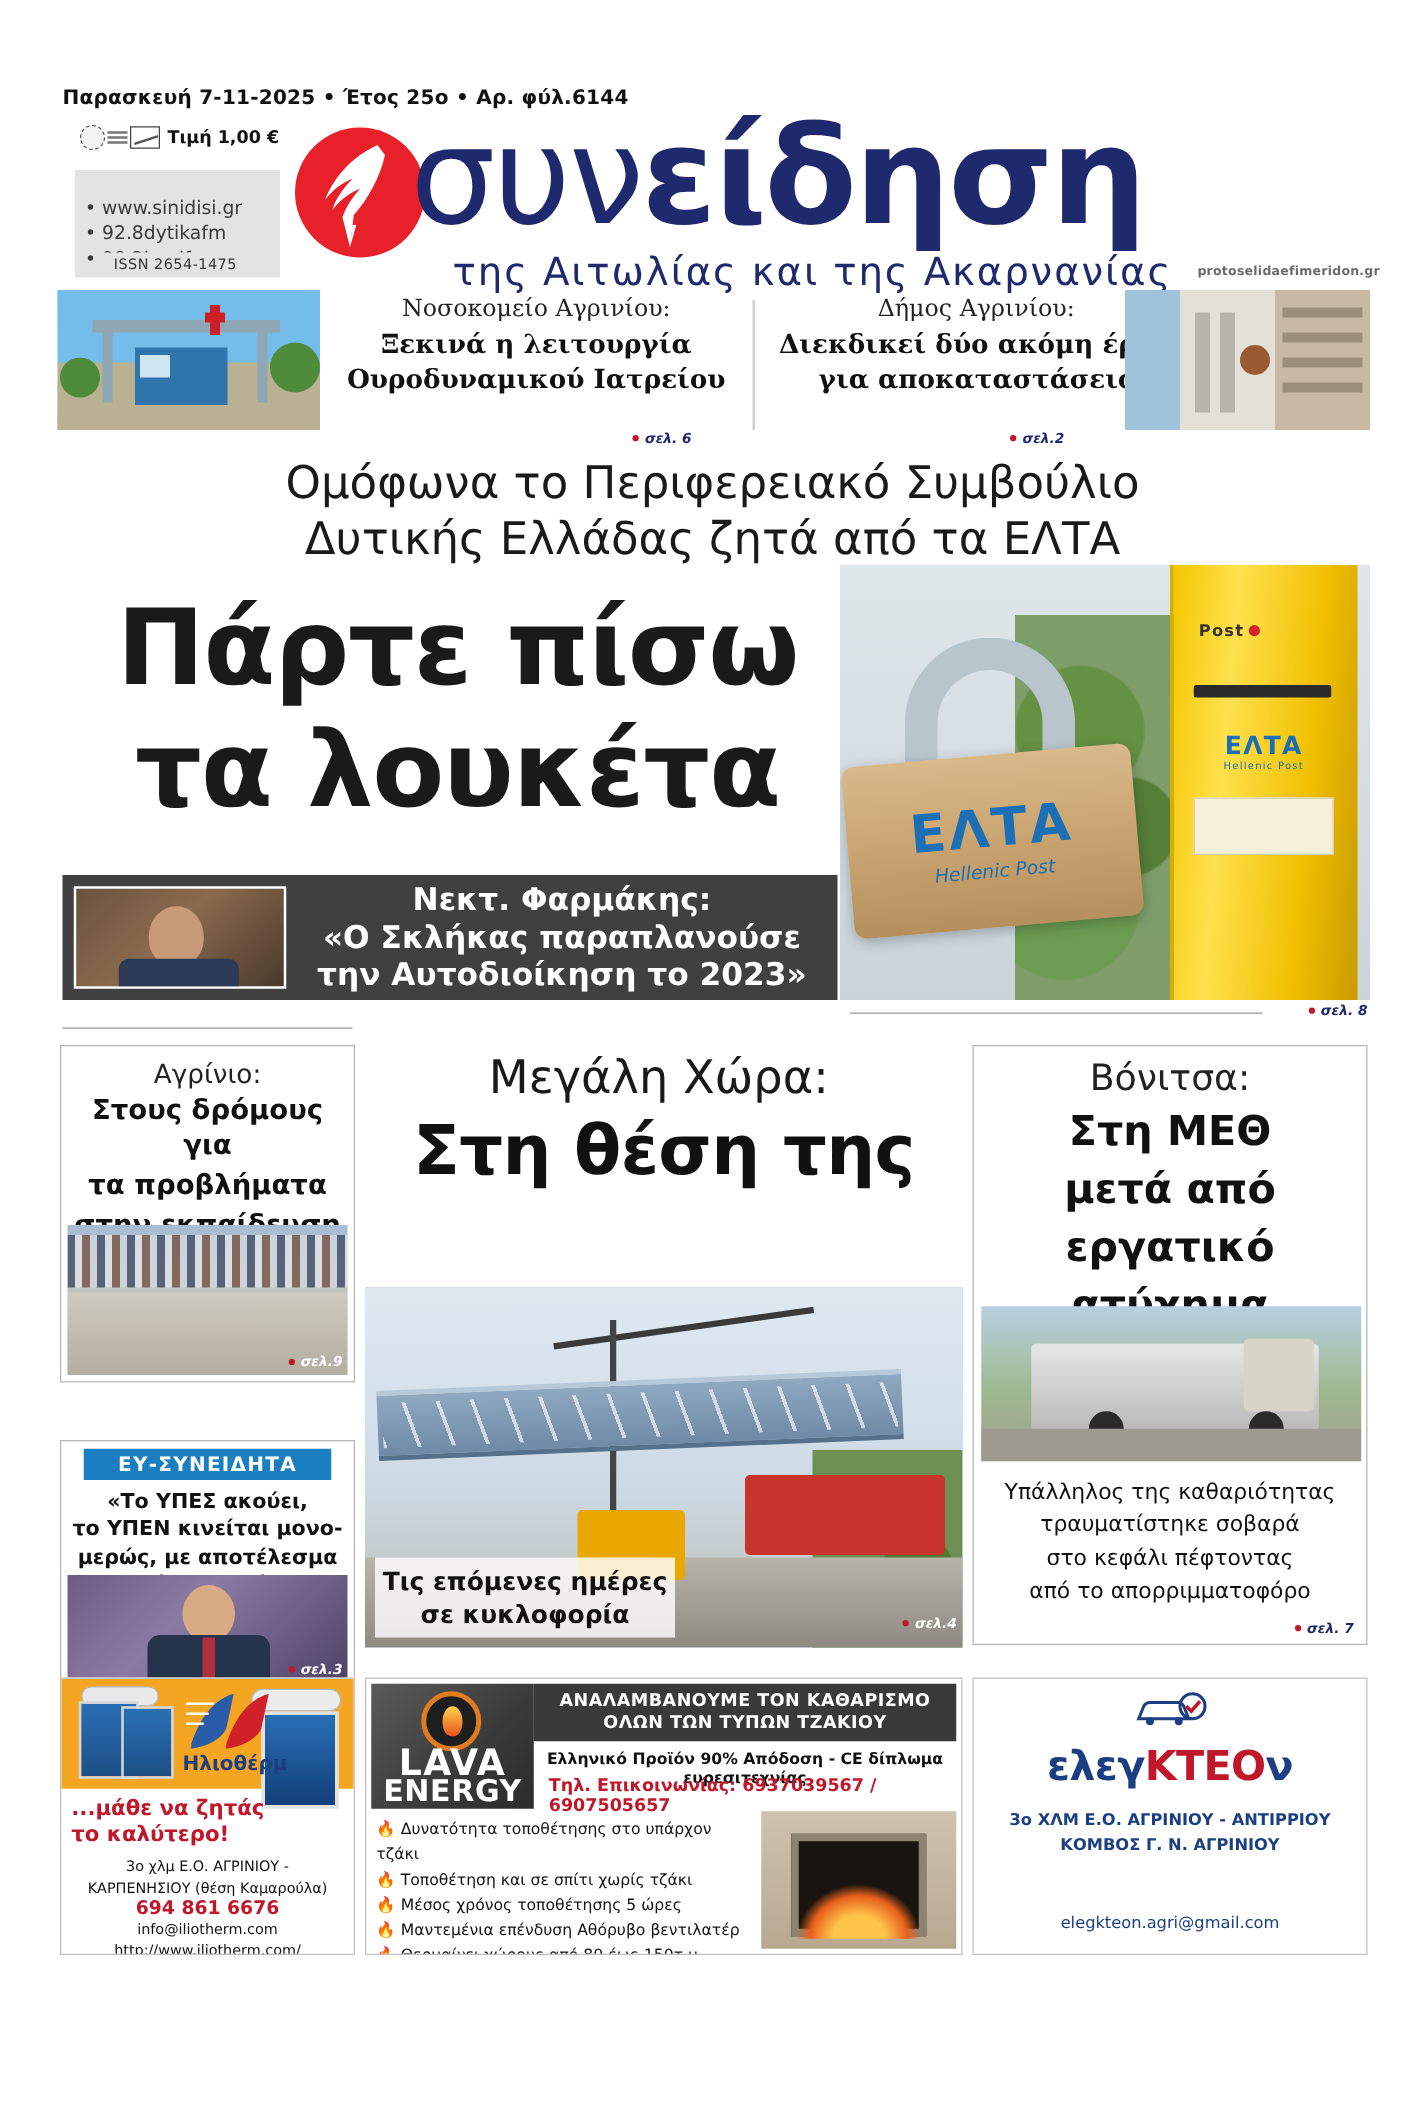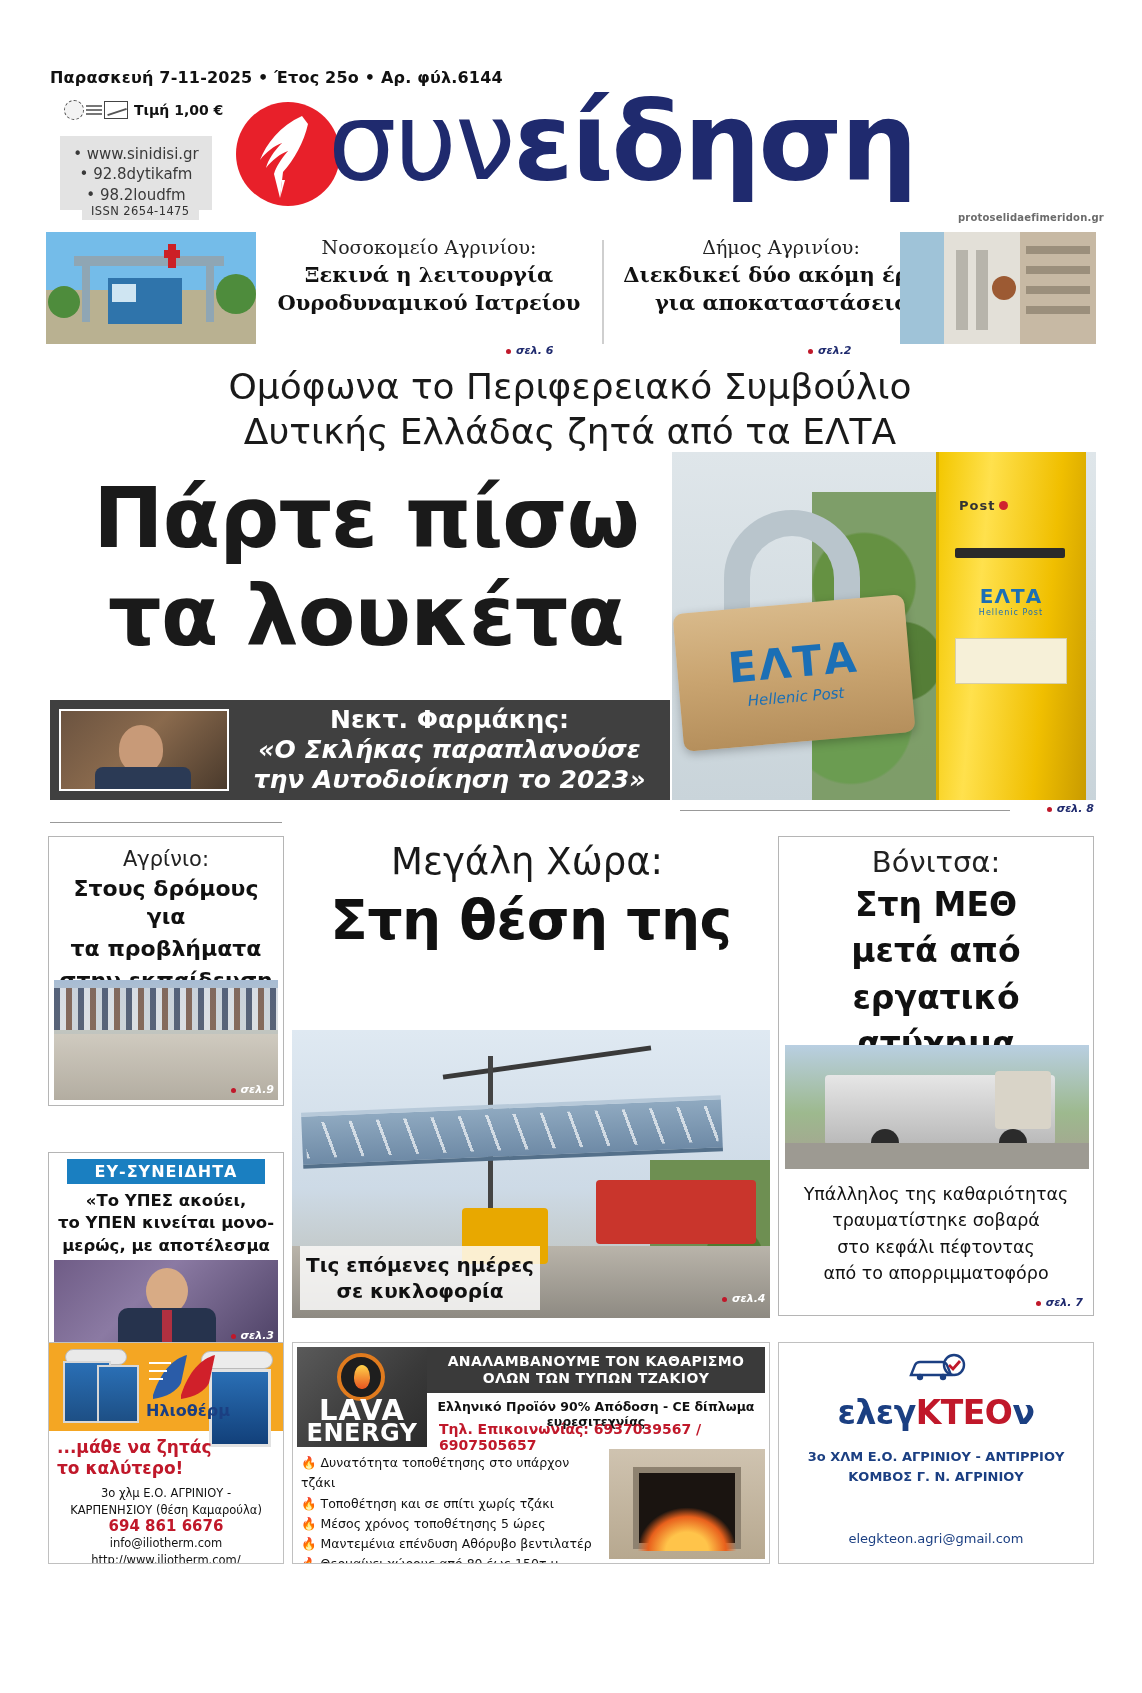--- a/index.html
+++ b/index.html
@@ -33,23 +33,22 @@
     width:24px; height:18px; border:1.5px solid #444; background:#fff;
     position:relative; overflow:hidden;
   }
   .stamp-ico .box:after{
     content:""; position:absolute; left:2px; top:9px; width:20px; height:1.5px;
     background:#555; transform:rotate(-18deg);
   }
   .price-text { font-size:14px; font-weight:bold; color:#111; }
 
   .freq-box {
-    position:absolute; left:60px; top:136px; width:152px;
-    background:#e3e3e3; padding:8px 8px 5px 8px;
-    text-align:center;
+    position:absolute; left:60px; top:136px; width:164px;
+    background:#e3e3e3; padding:20px 8px 5px 8px;
   }
   .freq-box div {
     font-size:15px; color:#3a3a3a; line-height:1.35;
     font-family:"DejaVu Sans","Liberation Sans",sans-serif;
   }
   .issn {
     position:absolute; left:82px; top:202px;
     background:#e3e3e3; padding:2px 9px;
     font-size:11.5px; color:#333; letter-spacing:.4px;
   }
@@ -209,21 +208,21 @@
     position:absolute; left:58px; top:14px; width:44px; height:48px; border-radius:50% 50% 45% 45%;
     background:#c89a78;
   }
   .farmakis .photo .torso{
     position:absolute; left:34px; top:56px; width:96px; height:30px; background:#2b3a55; border-radius:8px 8px 0 0;
   }
   .farmakis .txt {
     flex:1; text-align:center; color:#fff; padding:0 10px;
   }
   .farmakis .l1 { font-size:25px; font-weight:bold; line-height:1.2; }
-  .farmakis .l2, .farmakis .l3 { font-size:25px; font-weight:bold; line-height:1.22;font-style:italic; }
+  .farmakis .l2, .farmakis .l3 { font-size:25px; font-weight:bold; line-height:1.22; }
 
   
   .hairline-left {
     position:absolute; left:50px; top:822px; width:232px; height:1px; background:#999;
   }
 
   .colbox {
     position:absolute; border:1px solid #b5b5b5; background:#fff;
   }
   .col-left { left:48px; top:836px; width:236px; height:270px; border:1px solid #b5b5b5; }
@@ -531,20 +530,21 @@
   </div>
   <div class="issn">ISSN 2654-1475</div>
 
   <div class="logo-wrap">
     <div class="logo-dot"></div>
     <svg class="logo-quill" viewBox="0 0 104 104">
       <path d="M66 14 C44 24 30 42 24 58 C30 50 38 44 46 41 C38 49 32 58 30 66 C36 58 44 52 52 49 C45 57 40 65 38 72 L44 96 L47 70 C58 58 68 40 72 22 Z" fill="#ffffff"></path>
       <path d="M44 96 L46 78 L49 78 Z" fill="#ffffff"></path>
     </svg>
     <div class="logo-text"><span class="lt">συν</span><span>είδηση</span></div>
+    <div class="logo-sub">της Αιτωλίας και της Ακαρνανίας</div>
   </div>
   <div class="proto">protoselidaefimeridon.gr</div>
 
   <div class="topstrip">
     <div class="ts-img left" style="background:linear-gradient(180deg,#6fb7e8 0%,#a9cfe6 45%,#9aa98a 100%);">
       <svg viewBox="0 0 210 112" style="width:100%;height:100%;">
         <rect x="0" y="0" width="210" height="60" fill="#74bce9"></rect>
         <rect x="0" y="58" width="210" height="54" fill="#b9b191"></rect>
         <rect x="28" y="24" width="150" height="10" fill="#8fa6b4"></rect>
         <rect x="36" y="32" width="8" height="58" fill="#8fa6b4"></rect>

